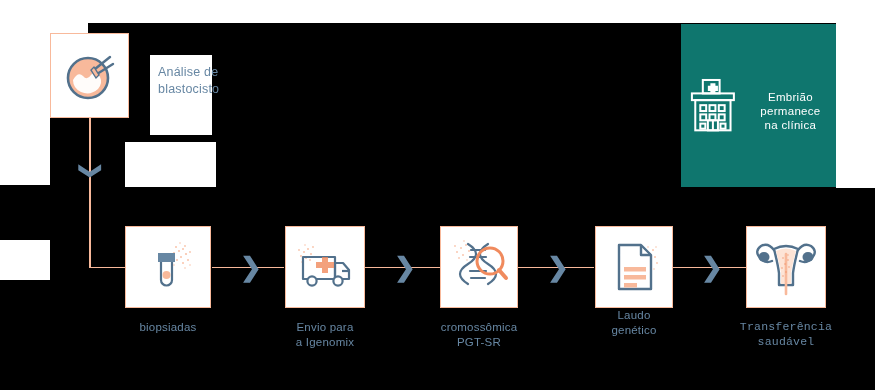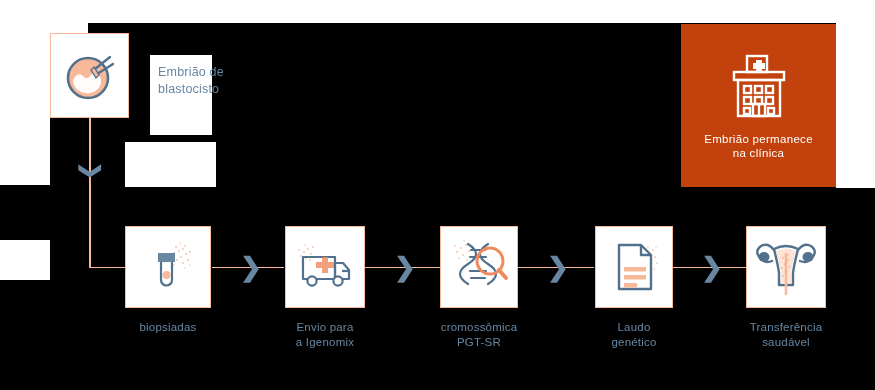--- a/index.html
+++ b/index.html
@@ -23,22 +23,22 @@
     position:absolute;
     background:#ffffff;
     border:1.5px solid #F8B99B;
     box-sizing:border-box;
     display:flex;align-items:center;justify-content:center;
   }
   .card svg{display:block;}
 
   .clinicbox{
     position:absolute;
-    background:#c2410c;
-    display:flex;flex-direction:column;
+    background:#0f766e;
+    display:flex;flex-direction:row;
     align-items:center;justify-content:center;
     box-sizing:border-box;
   }
   .clinicbox .clinic-label{
     color:#ffffff;
     font-size:11.5px;
     line-height:14px;
     text-align:center;
     letter-spacing:0.3px;
     margin-top:10px;
@@ -103,21 +103,21 @@
       <circle cx="27" cy="31" r="20" fill="#F8B99B"></circle>
       <path d="M12 33 q5 -9 10 -4 q4 5 8 -1 q4 -6 9 2 q3 6 -2 12 q-8 7 -17 3 q-8 -4 -8 -12z" fill="#ffffff" opacity="0.95"></path>
       <circle cx="27" cy="31" r="20" fill="none" stroke="#52718C" stroke-width="2.6"></circle>
       <path d="M34 22 L49 10" stroke="#52718C" stroke-width="2.4" stroke-linecap="round" fill="none"></path>
       <path d="M36 27 L52 17" stroke="#52718C" stroke-width="2.4" stroke-linecap="round" fill="none"></path>
       <path d="M33 20 L38 28 L35 31 L30 23z" fill="#F8B99B" stroke="#52718C" stroke-width="1.4"></path>
     </svg>
   </div>
 
   <div class="biopsy-label" style="left:158px;top:64px;width:110px;">
-    <div>Embrião de</div>
+    <div>Análise de</div>
     <div>blastocisto</div>
   </div>
 
   <div class="clinicbox" style="left:681px;top:24px;width:155px;height:163px;">
     <svg width="76" height="70" viewBox="0 0 76 70">
       <g fill="none" stroke="#ffffff" stroke-width="2.4">
         <rect x="26" y="4" width="20" height="16"></rect>
         <rect x="13" y="20" width="50" height="8"></rect>
         <rect x="17" y="28" width="42" height="36"></rect>
         <rect x="23" y="34" width="7" height="7"></rect>
@@ -246,21 +246,21 @@
         <circle cx="43" cy="10" r="0.8"></circle>
           <circle cx="49" cy="32" r="0.8"></circle>
       </g>
       <path d="M14 8 h22 l10 10 v34 h-32z" fill="#ffffff" stroke="#52718C" stroke-width="2.4" stroke-linejoin="round"></path>
       <path d="M36 8 v10 h10" fill="none" stroke="#52718C" stroke-width="2.4" stroke-linejoin="round"></path>
       <rect x="19" y="30" width="22" height="4.5" fill="#F8B99B"></rect>
       <rect x="19" y="38" width="22" height="4.5" fill="#F8B99B"></rect>
       <rect x="19" y="46" width="13" height="4.5" fill="#F8B99B"></rect>
     </svg>
   </div>
-  <div class="steplabel" style="left:569px;top:320px;">
+  <div class="steplabel" style="left:569px;top:308px;">
     <div>Laudo</div>
     <div>genético</div>
     <div></div>
   </div>
 
   <div class="card" style="left:746px;top:226px;width:80px;height:82px;">
     <svg width="68" height="62" viewBox="0 0 68 62">
       <g fill="none" stroke="#52718C" stroke-width="2.4" stroke-linecap="round" stroke-linejoin="round">
         <path d="M22 14 q-6 -8 -13 -4 q-7 5 -1 12 q5 6 12 3"></path>
         <path d="M46 14 q6 -8 13 -4 q7 5 1 12 q-5 6 -12 3"></path>
@@ -275,18 +275,18 @@
           <circle cx="36" cy="24" r="0.8"></circle>
           <circle cx="33" cy="28" r="0.8"></circle>
         <circle cx="30" cy="32" r="0.8"></circle>
           <circle cx="37" cy="31" r="0.8"></circle>
           <circle cx="34" cy="36" r="0.8"></circle>
         <circle cx="31" cy="40" r="0.8"></circle>
           <circle cx="36" cy="19" r="0.7"></circle>
       </g>
     </svg>
   </div>
-  <div class="steplabel" style="left:721px;top:320px;">
+  <div class="steplabel" style="left:721px;top:320px;font-family:Liberation Mono, monospace;">
     <div>Transferência</div>
     <div>saudável</div>
   </div>
 
 </div>
 
 </body></html>

